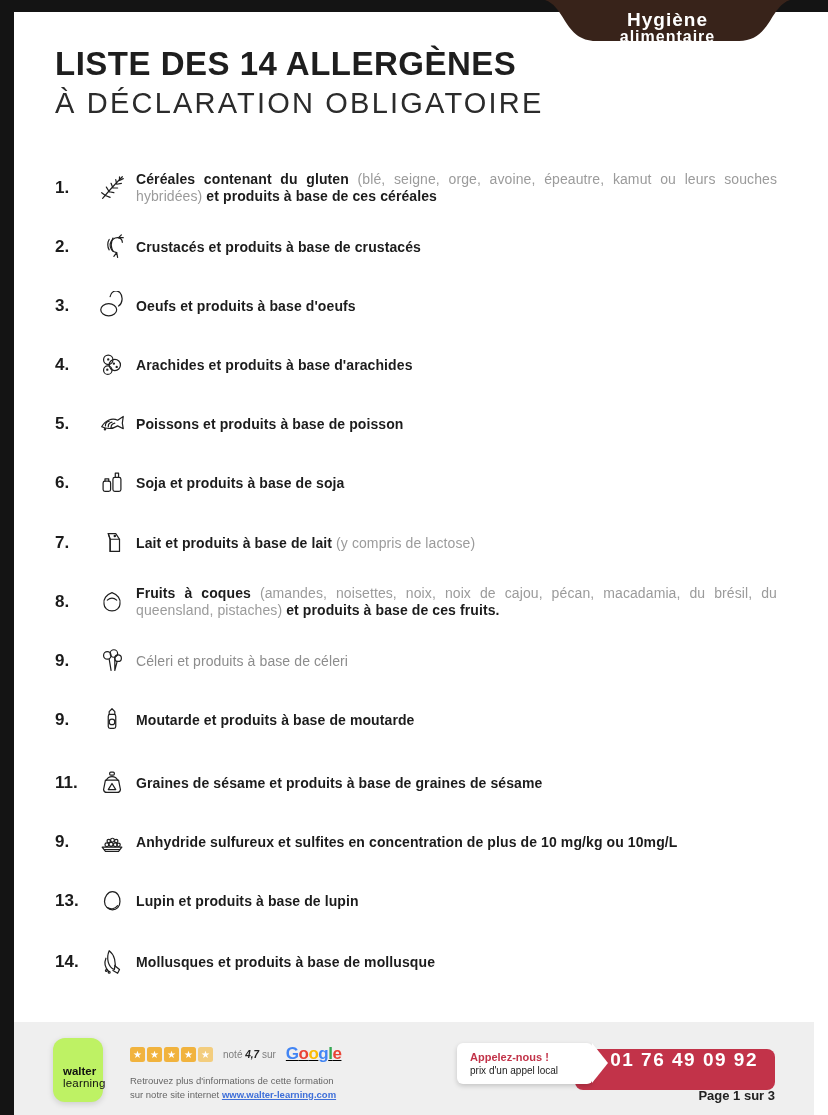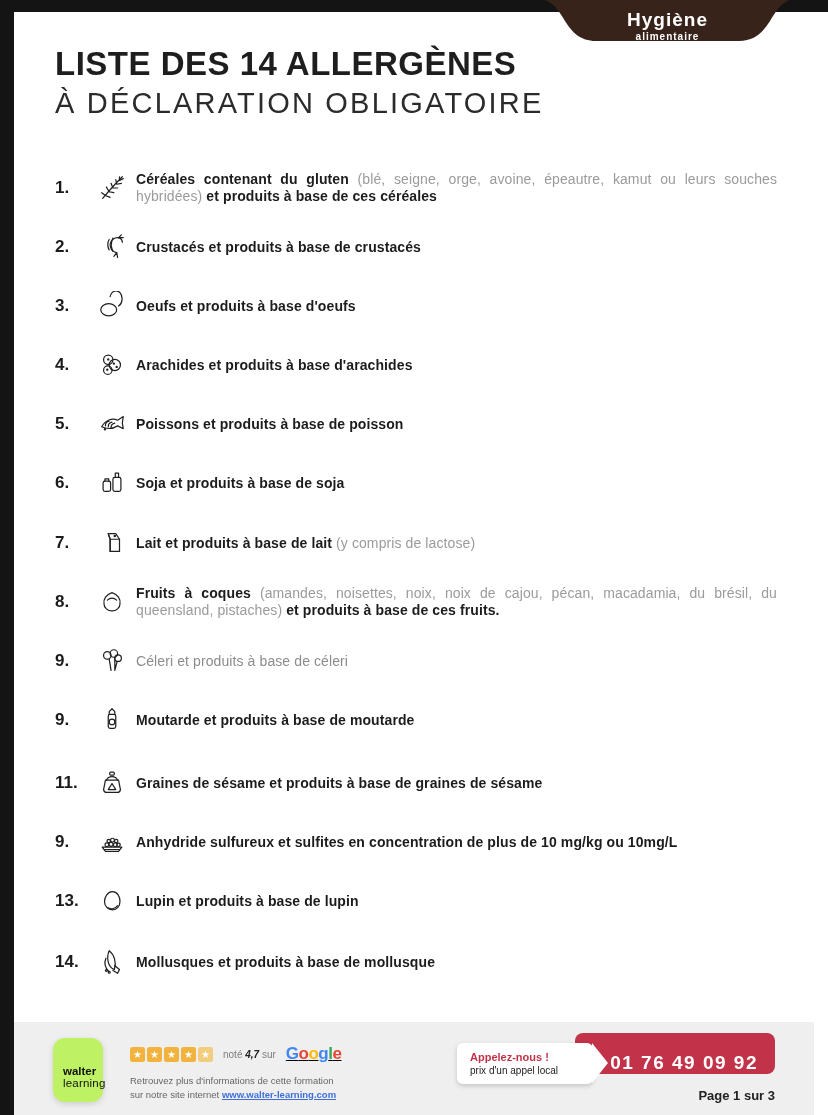--- a/index.html
+++ b/index.html
@@ -16,21 +16,21 @@
   }
   
   .badge{
     position:absolute;left:545px;top:0;width:245px;height:44px;z-index:5;
   }
   .badge svg{position:absolute;left:0;top:0;}
   .badge .badge-text{
     position:absolute;left:0;top:10px;width:100%;text-align:center;color:#fff;
   }
   .badge .b1{font-size:19px;font-weight:700;letter-spacing:1px;line-height:20px;}
-  .badge .b2{font-size:10px;font-weight:700;letter-spacing:1px;line-height:13px;}
+  .badge .b2{font-size:16px;font-weight:700;letter-spacing:1px;line-height:13px;}
   
   .title{position:absolute;left:41px;top:32px;color:#1e1e1e;}
   .title .t1{font-size:33px;font-weight:700;letter-spacing:.5px;line-height:40px;white-space:nowrap;}
   .title .t2{font-size:29px;font-weight:300;letter-spacing:2.2px;line-height:38px;color:#2b2b2b;white-space:nowrap;}
   
   .row{
     position:absolute;left:41px;width:722px;display:flex;align-items:center;
     transform:translateY(-50%);
   }
   .num{width:40px;flex:none;font-size:17px;font-weight:600;color:#1b1b1b;}
@@ -55,22 +55,22 @@
   .rating-row{position:absolute;left:116px;top:24px;display:flex;align-items:center;height:16px;}
   .star-box{width:15px;height:15px;border-radius:2.5px;background:#f1b33e;color:#fff;
     font-size:10px;line-height:15px;text-align:center;margin-right:2px;}
   .star-box.partial{background:#f3cd7e;}
   .rating-label{font-size:10px;color:#7d7d7d;margin-left:8px;}
   .rating-label b{color:#222;font-weight:700;font-style:italic;}
   .google-word{margin-left:10px;font-size:17px;font-weight:700;letter-spacing:-0.5px;text-decoration:underline;}
   .info-text{position:absolute;left:116px;top:52px;font-size:9.5px;line-height:14px;color:#666;}
   .info-text a{color:#3e6fd9;font-weight:700;text-decoration:underline;}
   .cta-red{
-    position:absolute;left:561px;top:11px;width:200px;height:41px;background:#c23349;
-    border-radius:8px;display:flex;align-items:flex-end;justify-content:flex-end;
+    position:absolute;left:561px;top:27px;width:200px;height:41px;background:#c23349;
+    border-radius:8px;display:flex;align-items:flex-start;justify-content:flex-end;
   }
   .cta-phone{color:#fff;font-size:19px;font-weight:600;letter-spacing:1.5px;margin-right:17px;white-space:nowrap;}
   .cta-white{
     position:absolute;left:443px;top:21px;width:136px;height:41px;background:#fff;
     border-radius:6px;box-shadow:0 2px 5px rgba(0,0,0,.18);
     display:flex;flex-direction:column;justify-content:center;padding-left:13px;box-sizing:border-box;
   }
   .cta-white:after{
     content:"";position:absolute;left:135px;top:0;width:0;height:0;
     border-top:20.5px solid transparent;border-bottom:20.5px solid transparent;border-left:16px solid #fff;

